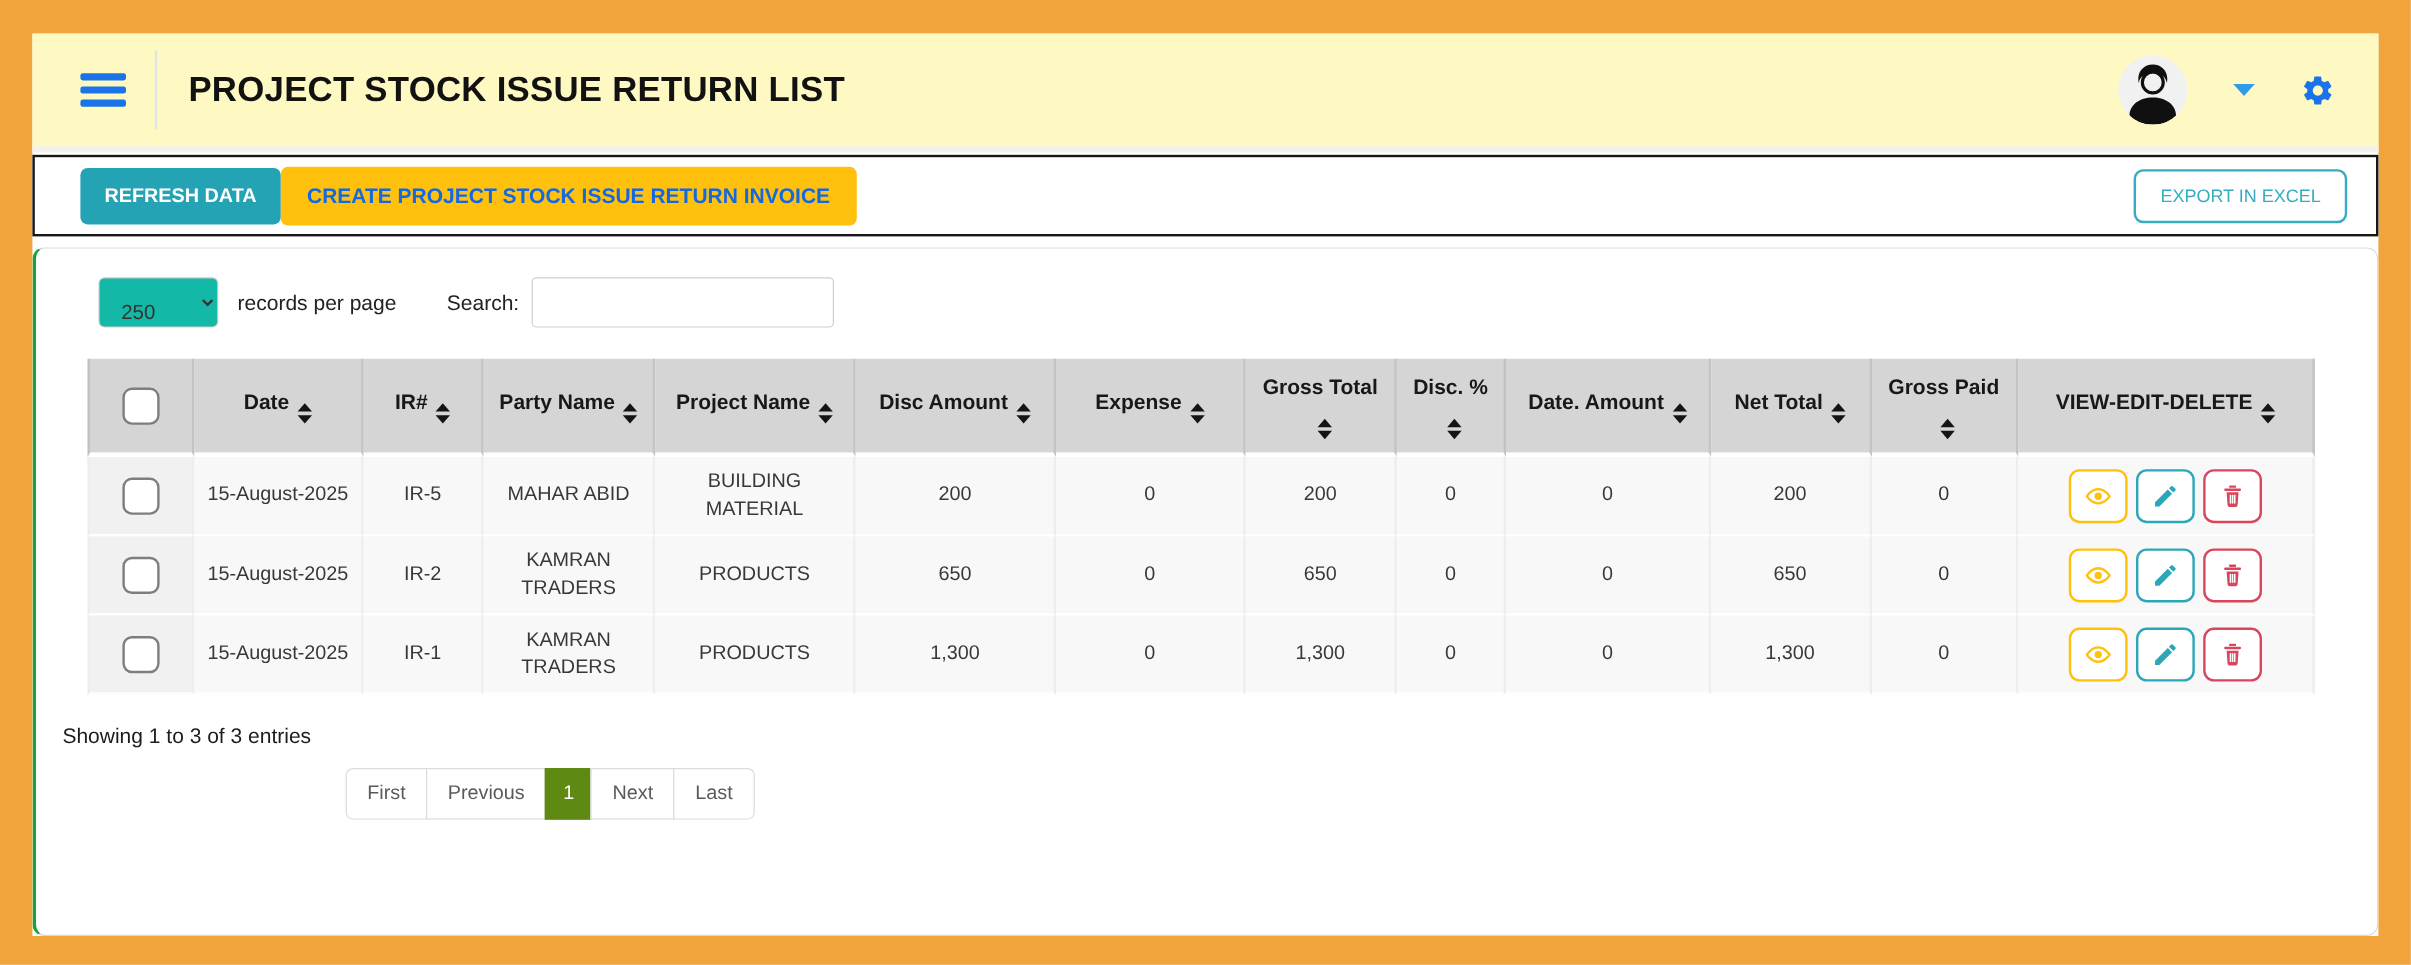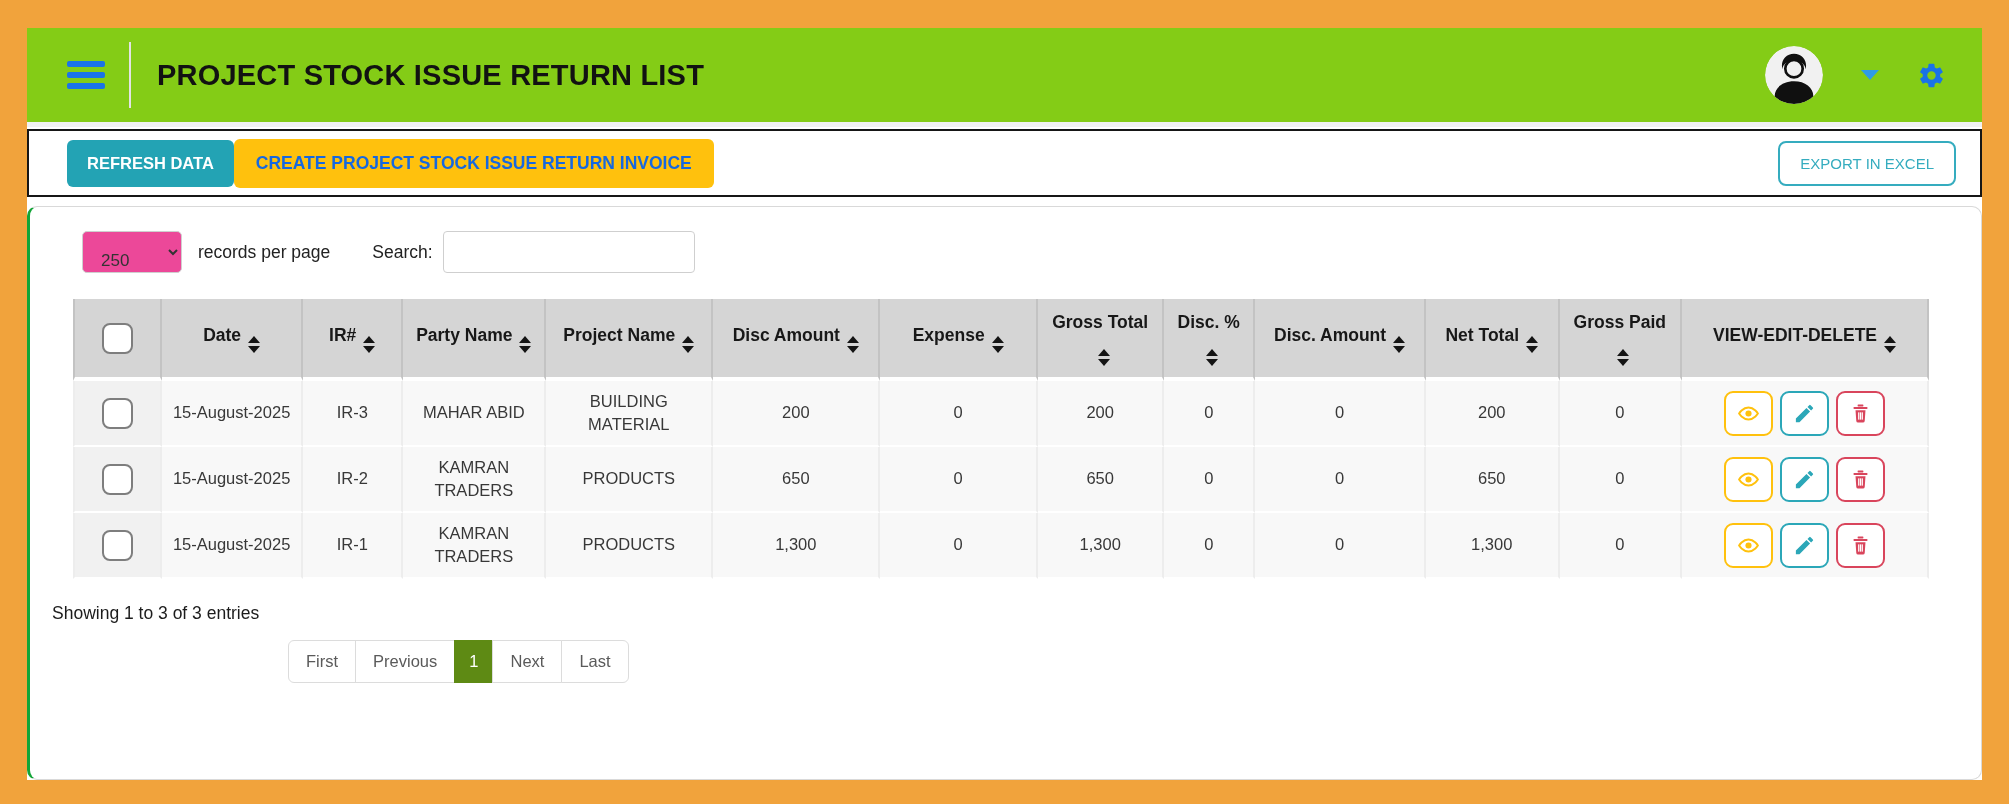--- a/index.html
+++ b/index.html
@@ -16,21 +16,21 @@
     background: #ffffff;
     display: flex; flex-direction: column;
   }
 
   
   .header {
     height: 99px; flex: 0 0 auto;
     display: flex; align-items: center;
     padding: 0 36px 0 40px;
     border-bottom: 5px solid #f1f1f1;
-    background: #84cc16;
+    background: #fef9c3;
   }
   .hamburger { width: 38px; cursor: pointer; display: flex; flex-direction: column; gap: 5px; }
   .hamburger i { display:block; height: 6px; background: #1a73e8; border-radius: 2px; }
   .hdr-divider { width: 2px; height: 66px; background: #e3e3e3; margin: 0 26px 0 24px; }
   .title { font-size: 29px; font-weight: bold; color: #121212; letter-spacing: .2px; }
   .hdr-right { margin-left: auto; display: flex; align-items: center; gap: 38px; }
   .avatar { width: 58px; height: 58px; border-radius: 50%; overflow: hidden; cursor: pointer; }
   .caret-down { width: 0; height: 0; border-left: 9px solid transparent; border-right: 9px solid transparent; border-top: 10px solid #2e9be8; cursor: pointer; }
   .gear { width: 29px; height: 29px; cursor: pointer; }
 
@@ -58,21 +58,21 @@
     border-left: 3px solid #13a538;
     border-radius: 10px;
     background: #fff;
     padding-top: 24px;
     overflow: hidden;
   }
   .controls { display: flex; align-items: center; margin-left: 52px; font-size: 17.5px; color: #222; }
   .pagesize-select {
     width: 100px; height: 42px; font-size: 17px; color: #333;
     border: 1px solid #cfcfcf; border-radius: 5px; padding: 16px 8px 0 14px;
-    font-family: "Liberation Sans", sans-serif; background: #ec4899;
+    font-family: "Liberation Sans", sans-serif; background: #14b8a6;
   }
   .lbl-records { margin-left: 16px; text-align: right; }
   .lbl-search { margin-left: 42px; }
   .search-input {
     width: 252px; height: 42px; margin-left: 10px;
     border: 1px solid #cfcfcf; border-radius: 4px;
     font-size: 17px; padding: 0 10px; font-family: "Liberation Sans", sans-serif;
   }
 
   .table-wrap { margin: 26px 52px 0 43px; }
@@ -229,21 +229,21 @@
                   <i class="down"></i>
                 </span></th>
             <th><span>Gross Total</span><span class="sort">
                   <i class="up"></i>
                   <i class="down"></i>
                 </span></th>
             <th><span>Disc. %</span><span class="sort">
                   <i class="up"></i>
                   <i class="down"></i>
                 </span></th>
-            <th><span>Disc. Amount</span><span class="sort">
+            <th><span>Date. Amount</span><span class="sort">
                   <i class="up"></i>
                   <i class="down"></i>
                 </span></th>
             <th><span>Net Total</span><span class="sort">
                   <i class="up"></i>
                   <i class="down"></i>
                 </span></th>
             <th><span>Gross Paid</span><span class="sort">
                   <i class="up"></i>
                   <i class="down"></i>
@@ -251,21 +251,21 @@
             <th><span>VIEW-EDIT-DELETE</span><span class="sort">
                   <i class="up"></i>
                   <i class="down"></i>
                 </span></th>
           </tr>
         </thead>
         <tbody>
           <tr>
             <td><input type="checkbox" class="row-check" style=""></td>
             <td>15-August-2025</td>
-            <td>IR-3</td>
+            <td>IR-5</td>
             <td>MAHAR ABID</td>
             <td>BUILDING MATERIAL</td>
             <td>200</td>
             <td>0</td>
             <td>200</td>
             <td>0</td>
             <td>0</td>
             <td>200</td>
             <td>0</td>
             <td>

